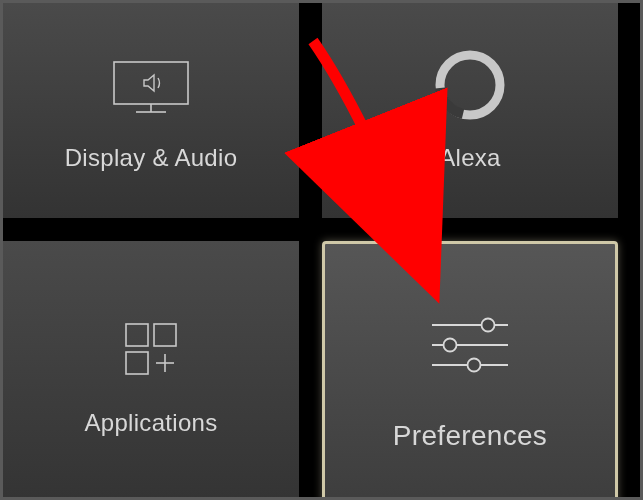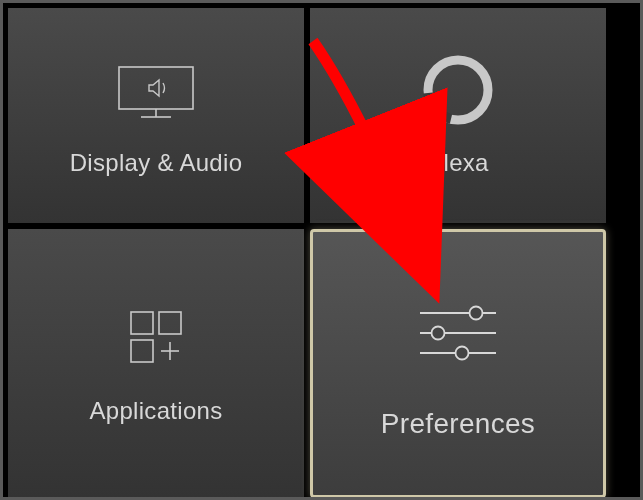--- a/index.html
+++ b/index.html
@@ -9,22 +9,21 @@
       background: #000;
       font-family: -apple-system, "Segoe UI", Arial, sans-serif;
       overflow: hidden;
       position: relative;
       border: 3px solid #5a5a5a;
     }
     .grid {
       display: grid;
       grid-template-columns: 296px 296px;
       grid-template-rows: 215px 269px;
-      gap: 6px;
-      padding: 5px;
+      gap: 23px;
       width: 100%;
       height: 100%;
       border-radius: 32px;
     }
     .tile {
       background: linear-gradient(180deg, #4a4a4a 0%, #333333 100%);
       display: flex;
       flex-direction: column;
       align-items: center;
       justify-content: center;

